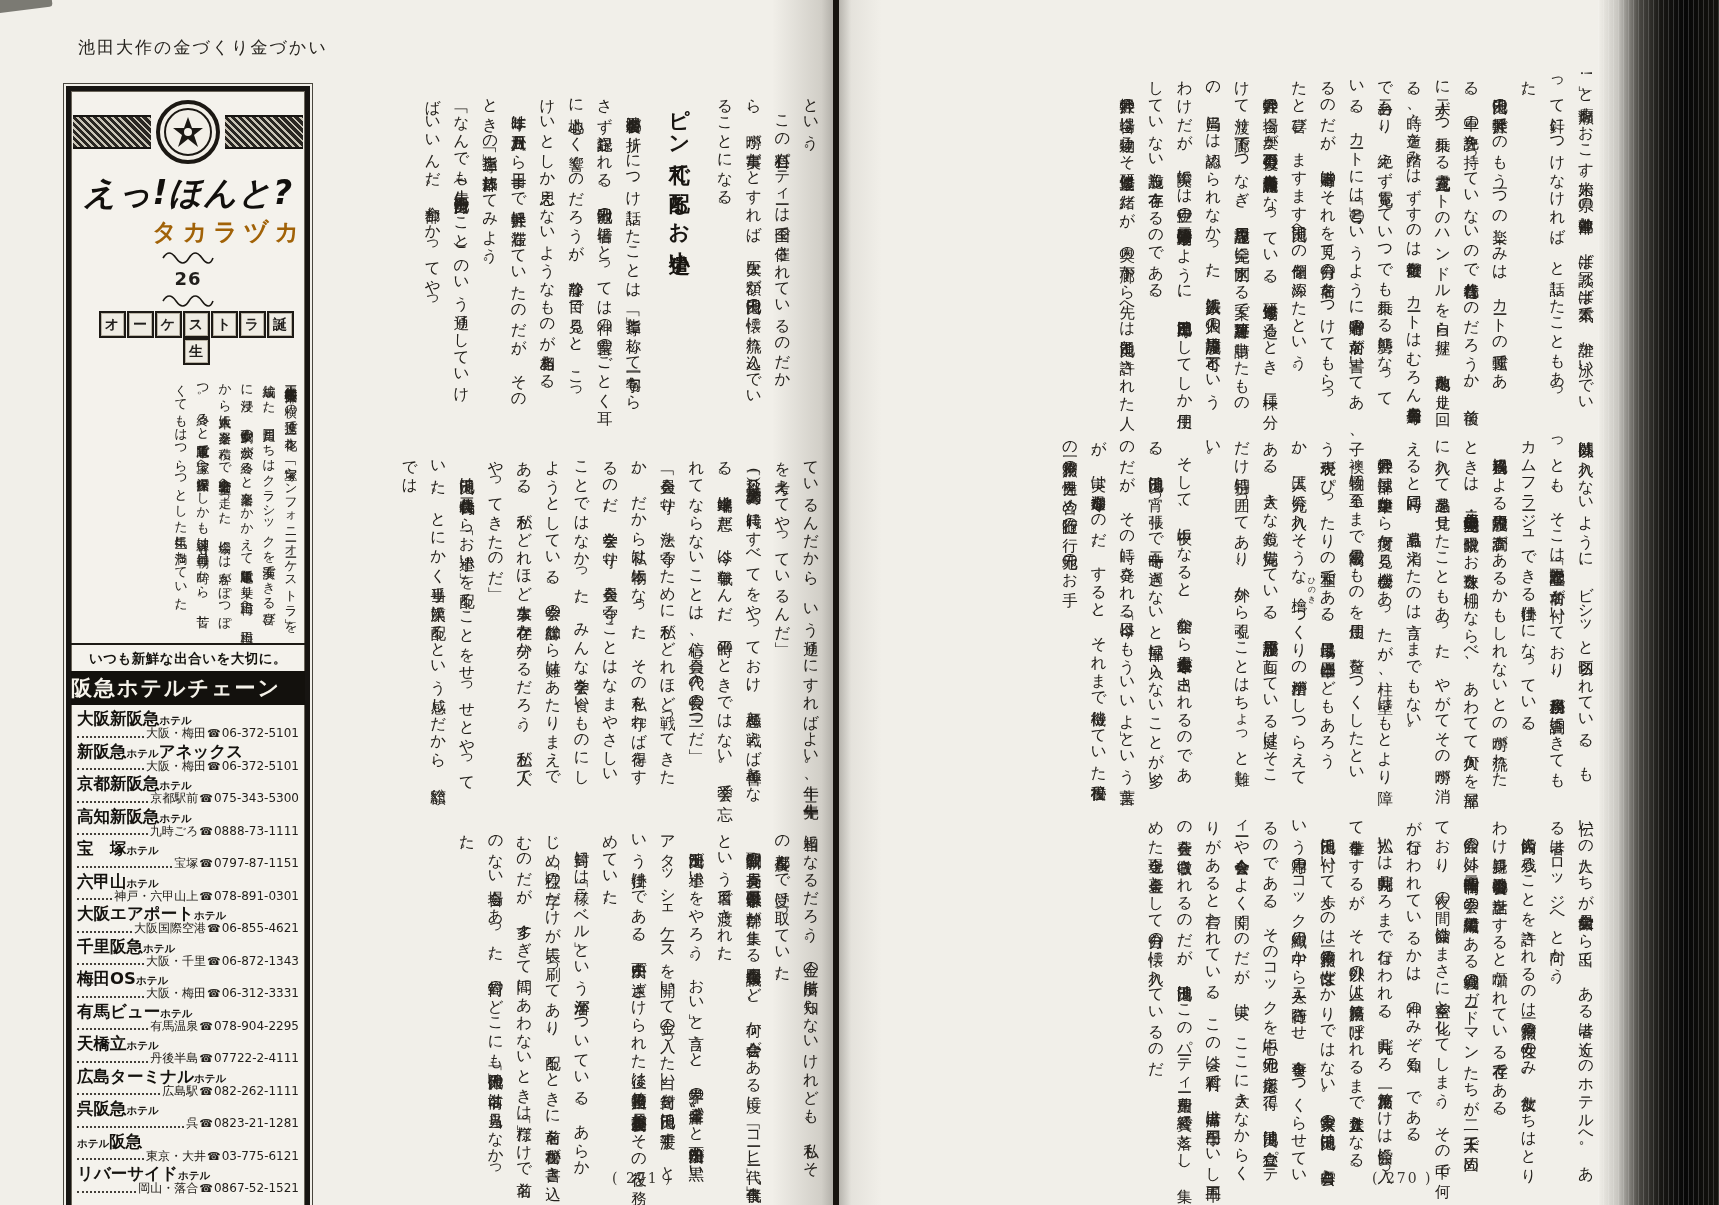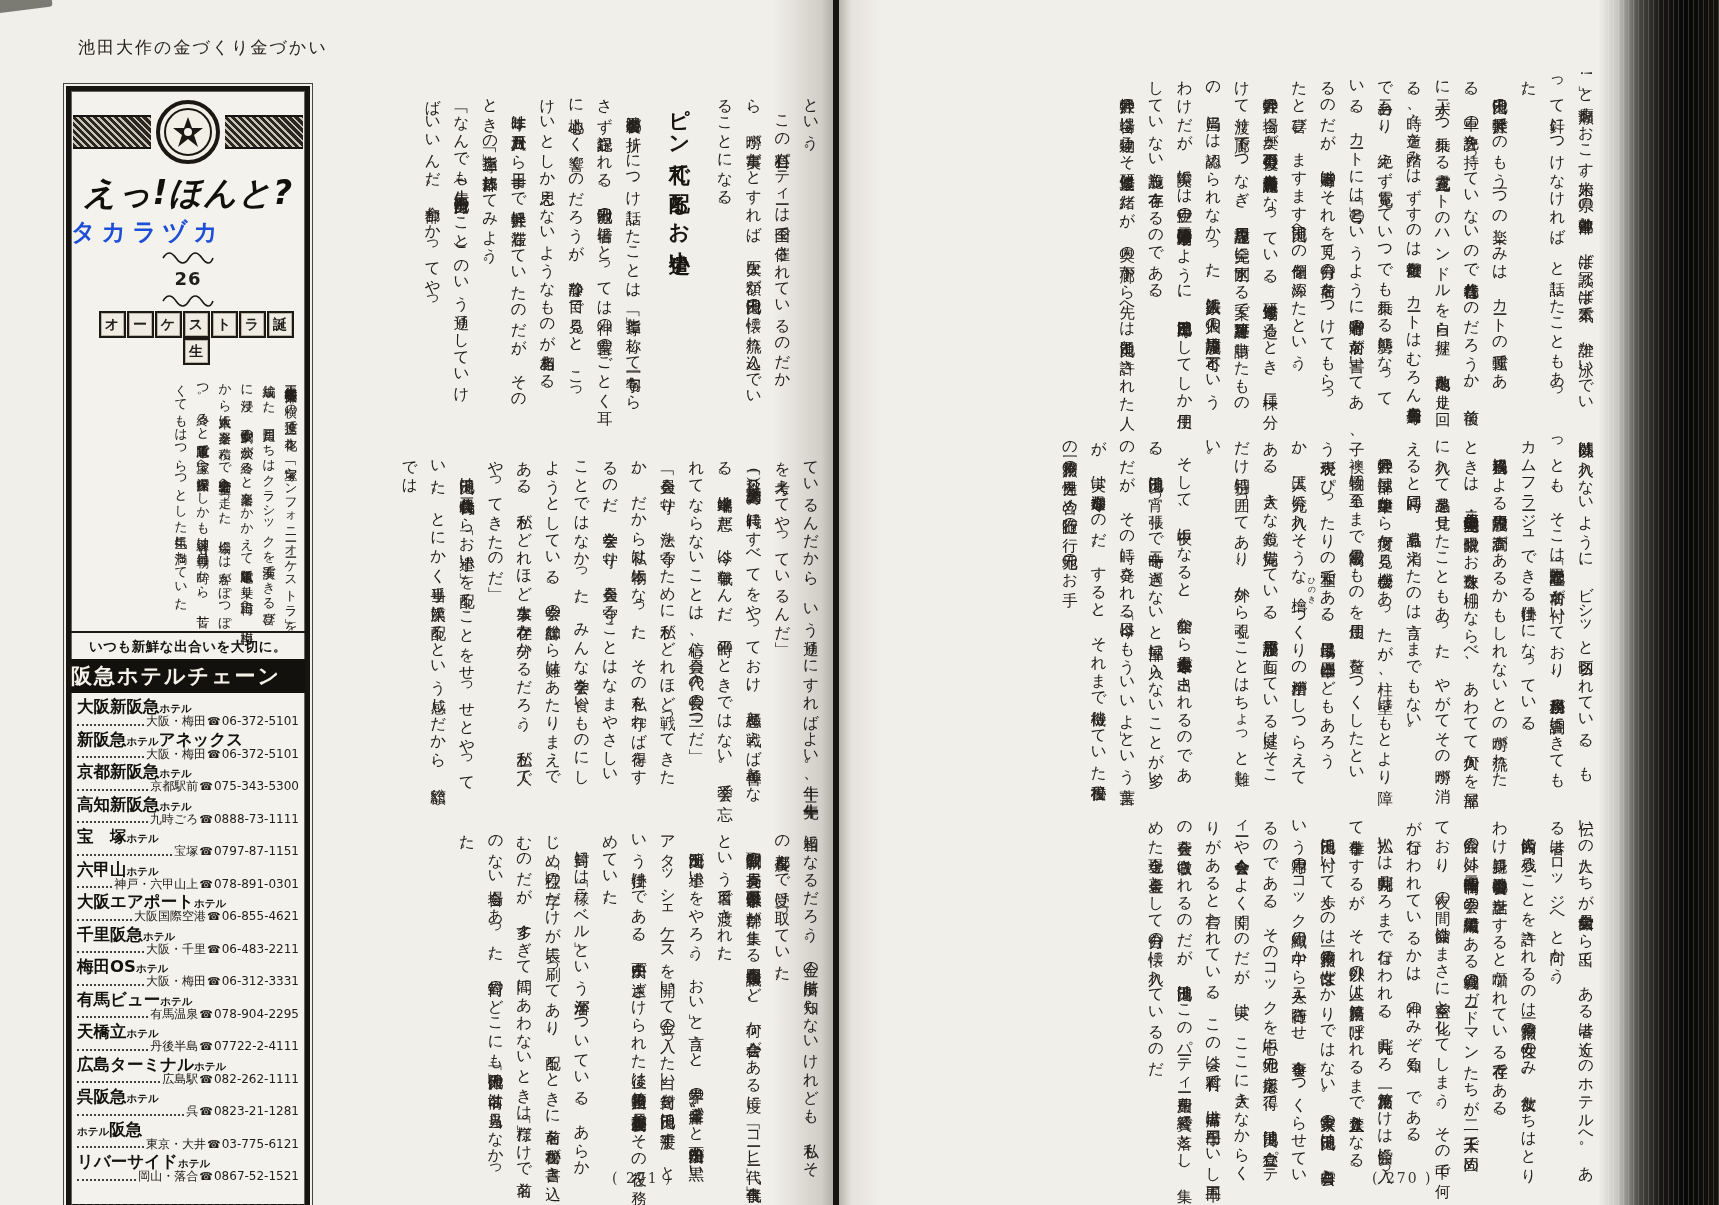--- a/index.html
+++ b/index.html
@@ -59,37 +59,37 @@
     font-family:"DejaVu Sans","Liberation Sans",sans-serif;
   }
   .ad-lace{display:flex;align-items:center;height:74px;margin:4px 2px 0 2px;}
   .lace-strip{flex:1;height:30px;
     background:
       repeating-linear-gradient(45deg, #2a2722 0 3px, #c9c4b6 3px 5px),
       #6a6459;
     border-top:2px solid #171512;border-bottom:2px solid #171512;}
   .ad-logo{width:66px;height:66px;margin:0 4px;flex:0 0 auto;}
   .ad-title1{font-size:33px;font-weight:bold;text-align:center;letter-spacing:1px;color:#12100d;margin-top:2px;font-style:italic;}
-  .ad-title2{font-size:24px;font-weight:bold;text-align:left;letter-spacing:6px;color:#1d4ed8;}
+  .ad-title2{font-size:24px;font-weight:bold;text-align:right;letter-spacing:6px;color:#a16207;}
   .ad-issue{display:flex;align-items:center;justify-content:center;gap:4px;margin-top:2px;flex-direction:column;}
   .ad-issue .num{font-size:18px;font-weight:bold;letter-spacing:1px;}
   .ad-boxed{text-align:center;margin-top:4px;padding-left:16px;}
   .ad-boxed span{
     display:inline-block;width:23px;height:23px;line-height:23px;margin:0 .5px;
     border:2px solid #1d1a15;font-size:14px;font-weight:bold;background:#efece3;
     box-shadow:inset 0 0 0 1px #b9b3a4;
   }
   .ad-body{
     position:static !important;writing-mode:vertical-rl;text-orientation:upright;
     height:252px;margin:10px auto 0 auto;width:228px;
     font-size:12.8px;line-height:1.72;letter-spacing:.5px;
     font-family:"DejaVu Serif","Liberation Serif",serif;color:#23201b;
   }
   .ad-tagline{
-    border-top:2px solid #1d1a15;margin-top:4px;padding:5px 0 3px 0;
+    border-top:2px solid #1d1a15;margin-top:16px;padding:5px 0 3px 0;
     text-align:center;font-size:13.5px;font-weight:bold;letter-spacing:.5px;color:#16140f;
   }
   .ad-bar{background:#13110d;color:#f5f2ea;text-align:left;font-weight:bold;
     font-size:21px;letter-spacing:2px;padding:3px 0;}
   .ad-bar.small{font-size:12px;letter-spacing:1px;margin-top:20px;
     background:
       repeating-linear-gradient(135deg, rgba(255,255,255,.14) 0 2px, rgba(255,255,255,0) 2px 5px),
       #13110d;}
   .ad-hotels{padding:5px 6px 0 6px;}
   .hotel{margin-bottom:2px;}
@@ -205,21 +205,21 @@
             <span class="tel">☎</span>
             <span>06-855-4621</span>
           </div>
         </div>
         <div class="hotel">
           <div class="l1"><span>千里阪急</span><span class="sm">ホテル</span></div>
           <div class="l2">
             <span class="dots"></span>
             <span>大阪・千里</span>
             <span class="tel">☎</span>
-            <span>06-483-2211</span>
+            <span>06-872-1343</span>
           </div>
         </div>
         <div class="hotel">
           <div class="l1"><span>梅田OS</span><span class="sm">ホテル</span></div>
           <div class="l2">
             <span class="dots"></span>
             <span>大阪・梅田</span>
             <span class="tel">☎</span>
             <span>06-312-3331</span>
           </div>

